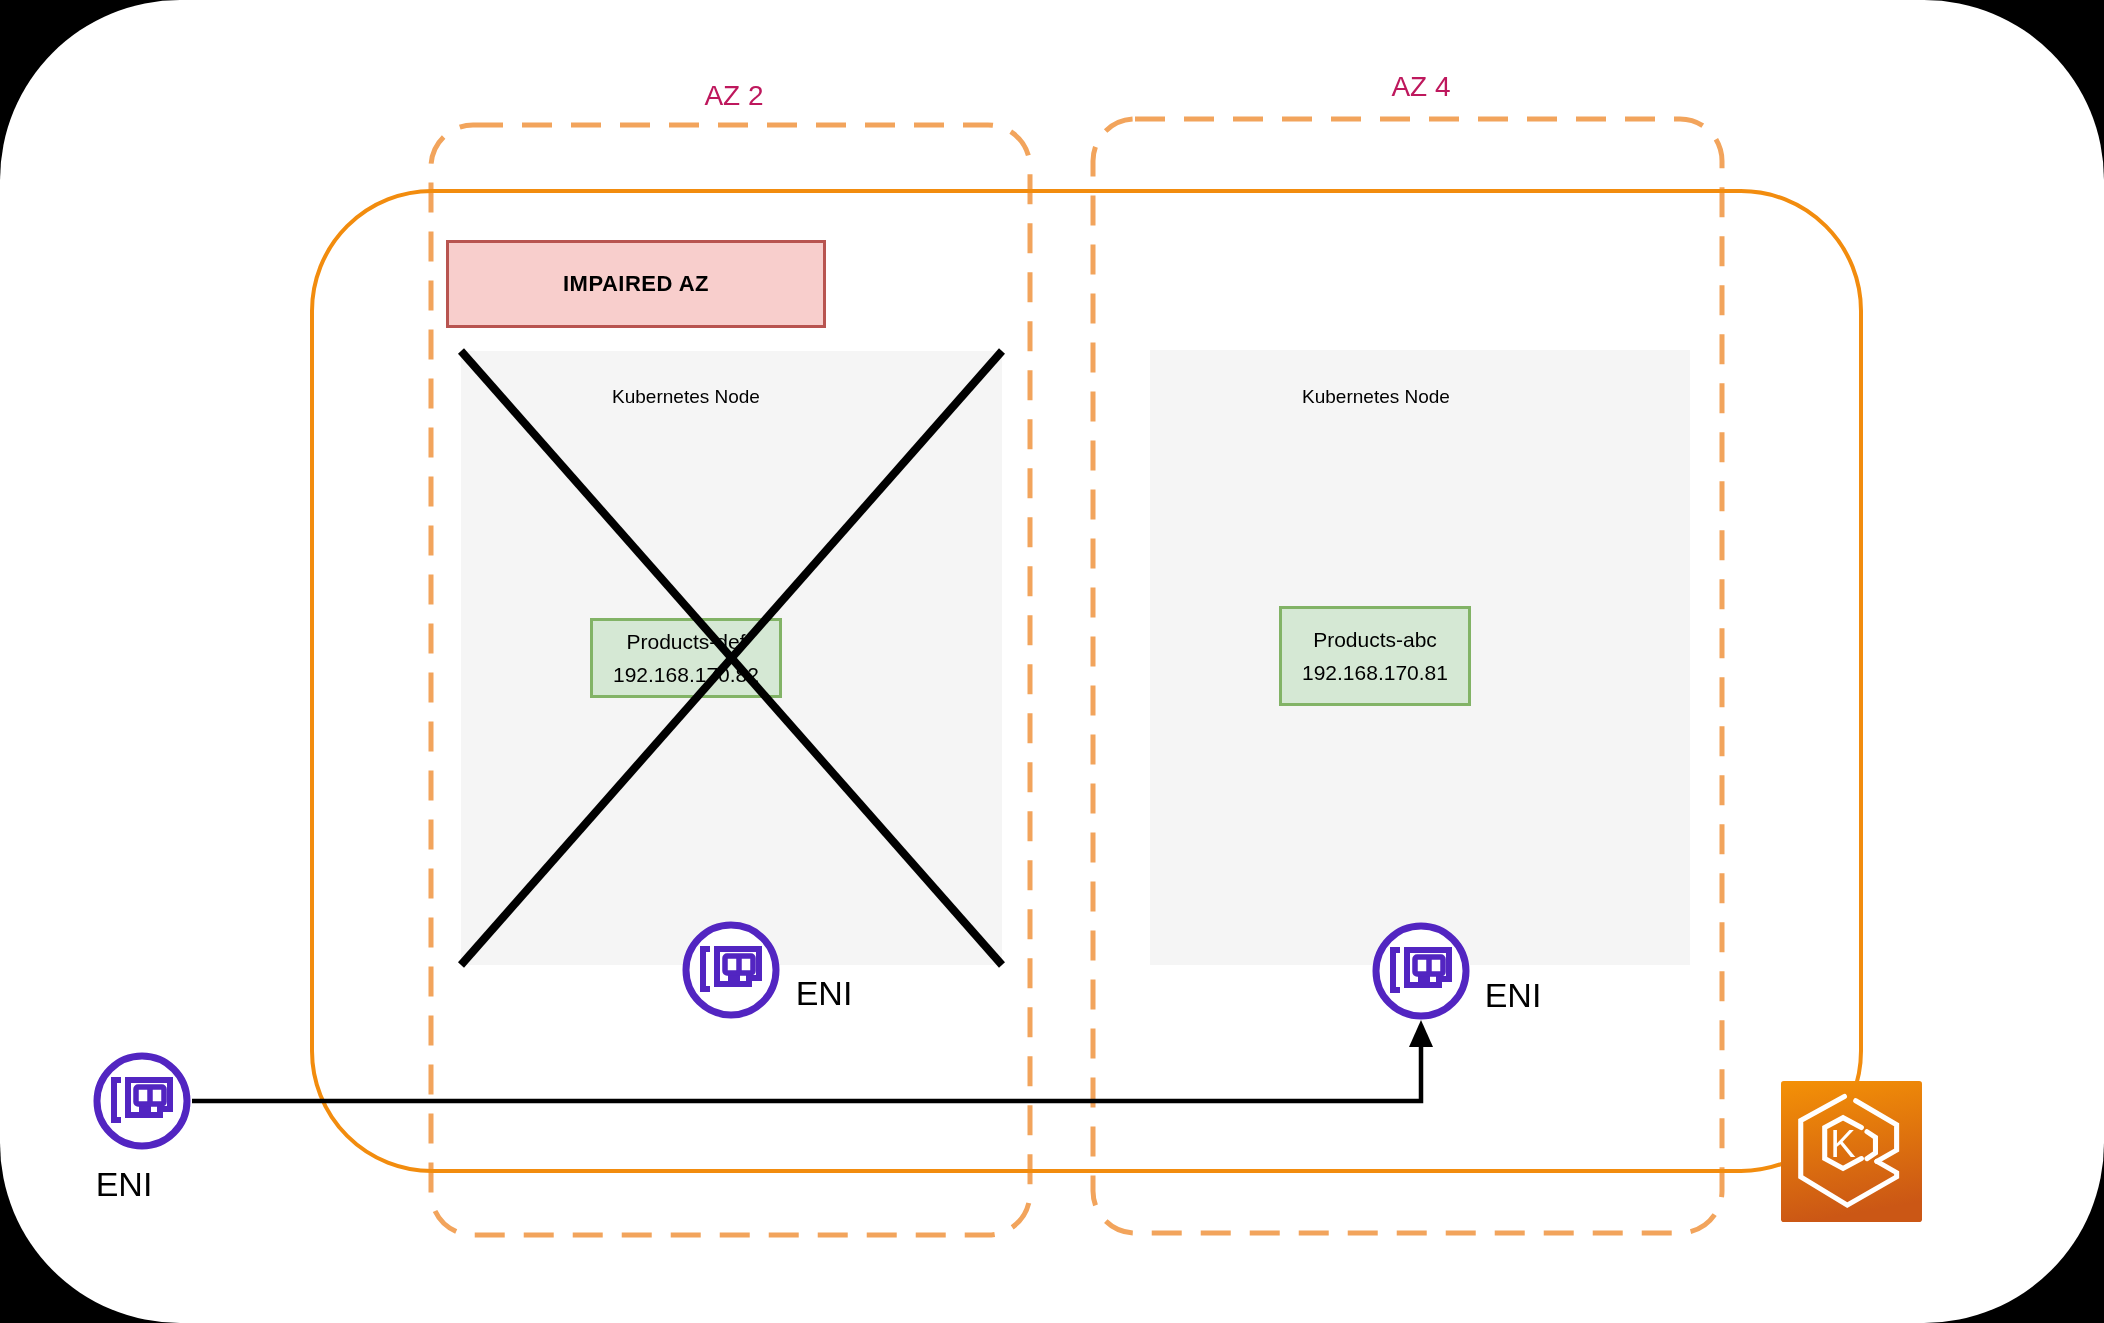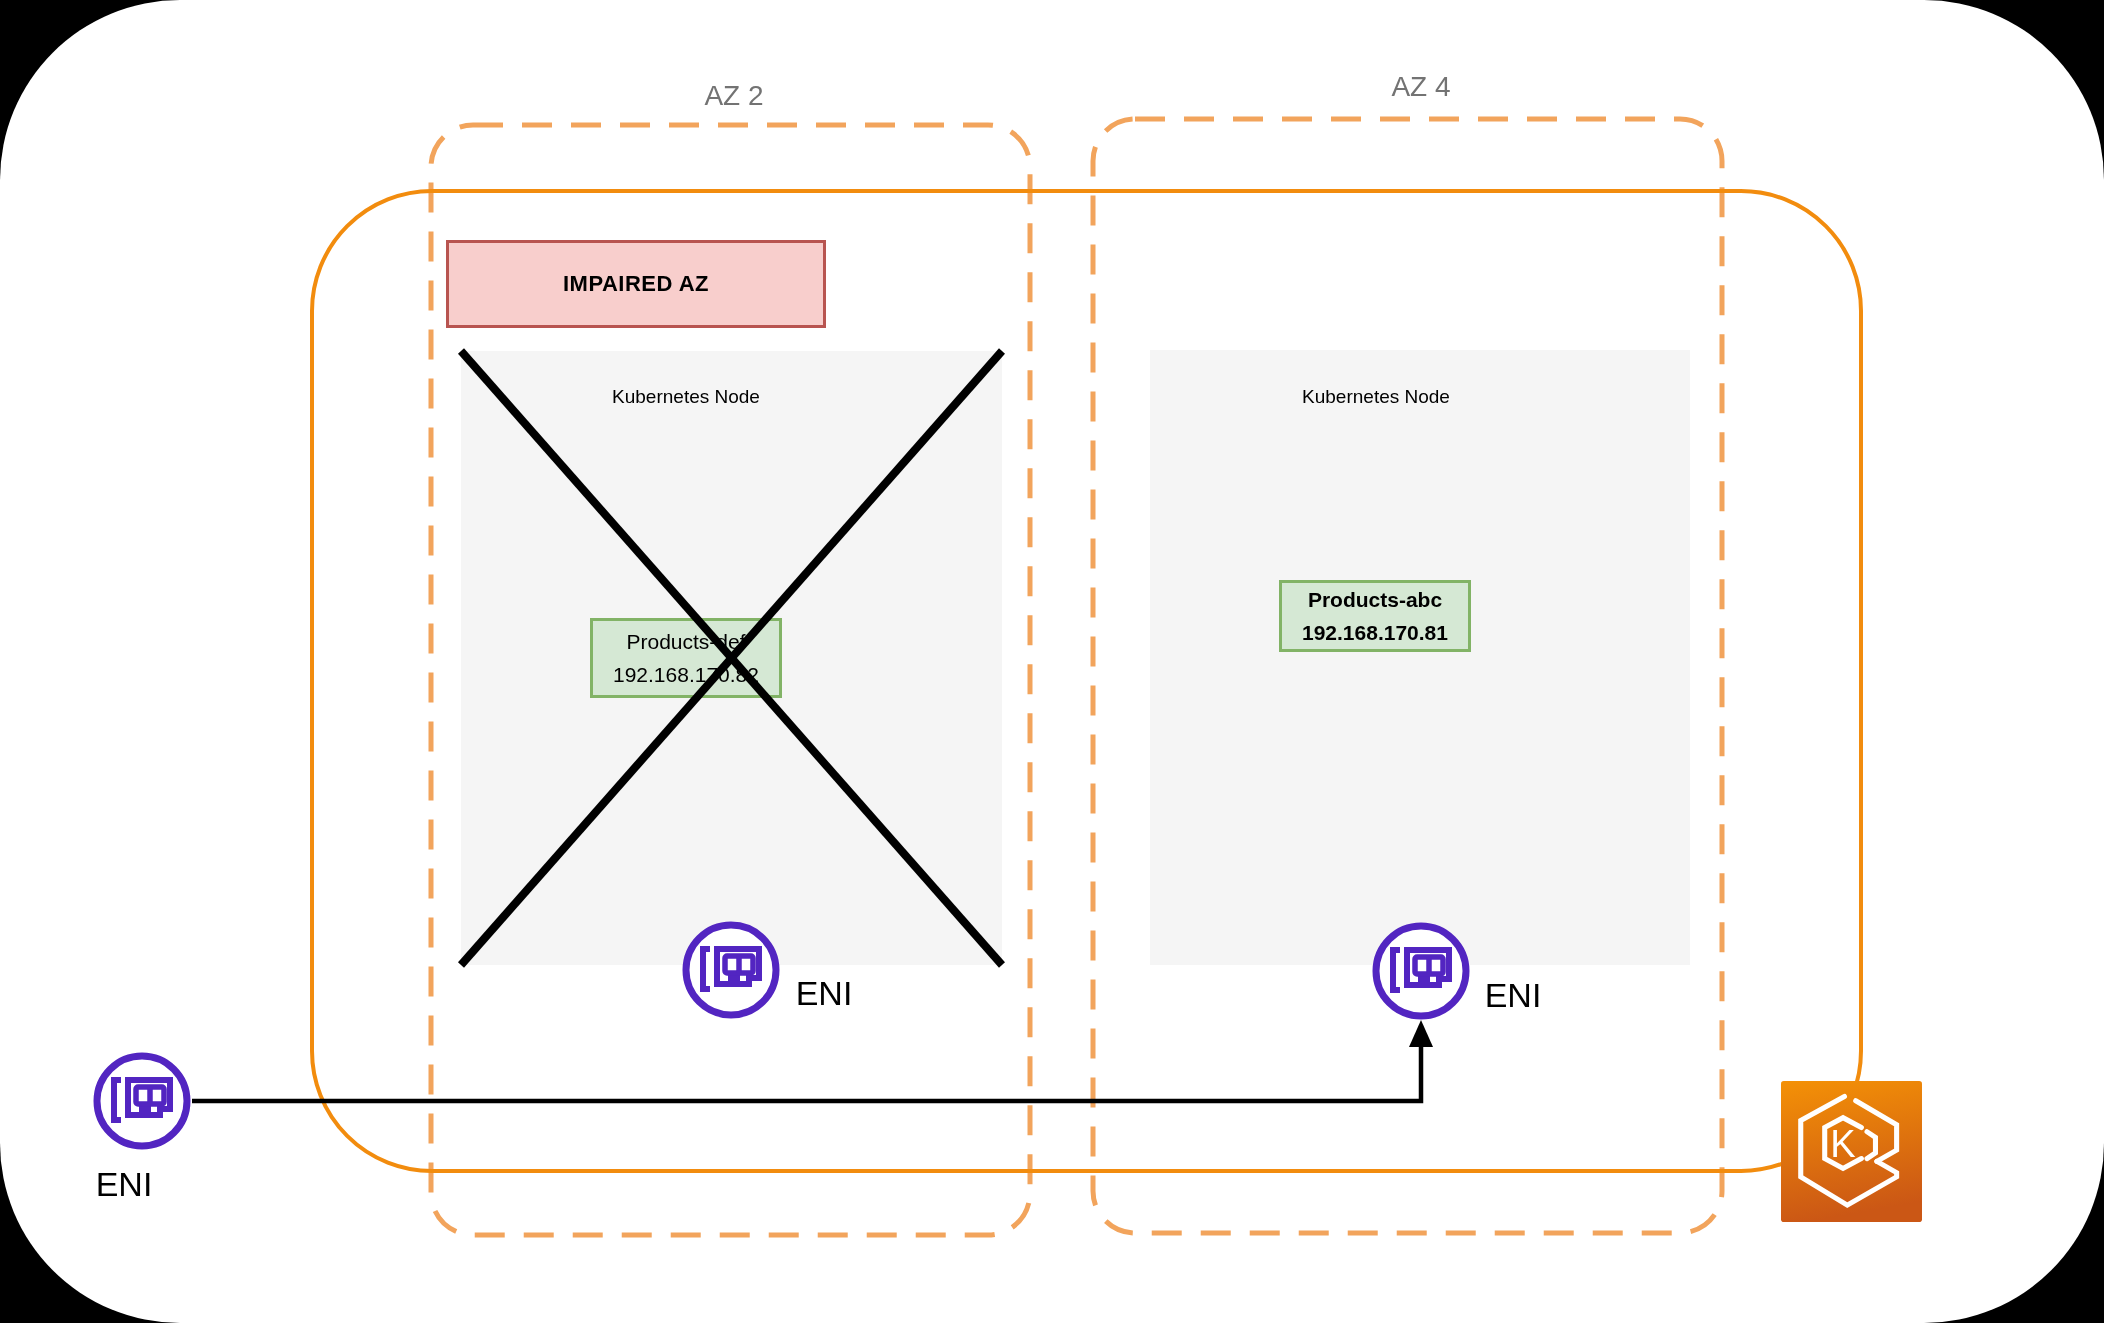--- a/index.html
+++ b/index.html
@@ -4,21 +4,21 @@
 <style>
   html,body{margin:0;padding:0;background:#000;}
   body{width:2104px;height:1323px;overflow:hidden;position:relative;
        font-family:"Liberation Sans","DejaVu Sans",sans-serif;}
   #canvas{position:absolute;inset:0;background:#ffffff;border-radius:180px;overflow:hidden;}
   .abs{position:absolute;}
   .layer{position:absolute;inset:0;width:2104px;height:1323px;}
   svg{display:block;}
   svg text{font-family:"Liberation Sans","DejaVu Sans",sans-serif;}
 
-  .az-label{font-size:28px;color:#737373;white-space:nowrap;transform:translate(-50%,-50%);}
+  .az-label{font-size:28px;color:#be185d;white-space:nowrap;transform:translate(-50%,-50%);}
   .node-box{background:#f5f5f5;}
   .node-title{font-size:19px;color:#000;white-space:nowrap;transform:translate(-50%,-50%);}
   .banner{background:#F8CECC;border:3px solid #B85450;display:flex;align-items:center;justify-content:center;}
   .banner-text{font-size:22px;font-weight:bold;color:#000;letter-spacing:0.5px;text-align:center;}
   .pod{background:#D5E8D4;border:3px solid #82B366;display:flex;flex-direction:column;
        align-items:center;justify-content:center;box-sizing:border-box;}
   .pod div{font-size:21px;color:#000;line-height:33px;white-space:nowrap;}
   .eni-label{font-size:34px;color:#000;white-space:nowrap;transform:translate(-50%,-50%);}
 </style>
 </head>
@@ -45,21 +45,21 @@
   <div class="abs node-box" style="left:461px;top:351px;width:541px;height:614px;"></div>
   <div class="abs node-box" style="left:1150px;top:350px;width:540px;height:615px;"></div>
 
   <div class="abs node-title" style="left:686px;top:397px;">Kubernetes Node</div>
   <div class="abs node-title" style="left:1376px;top:397px;">Kubernetes Node</div>
 
   <div class="abs pod" style="left:590px;top:618px;width:192px;height:80px;">
     <div>Products-def</div>
     <div>192.168.170.82</div>
   </div>
-  <div class="abs pod" style="left:1279px;top:580px;width:192px;height:72px;font-weight:bold;">
+  <div class="abs pod" style="left:1279px;top:606px;width:192px;height:100px;">
     <div>Products-abc</div>
     <div>192.168.170.81</div>
   </div>
 
   <svg class="layer" viewBox="0 0 2104 1323">
     <g>
       <line x1="461" y1="351" x2="1002" y2="965" stroke="#000" stroke-width="8"></line>
       <line x1="1002" y1="351" x2="461" y2="965" stroke="#000" stroke-width="8"></line>
     </g>
     <g>

